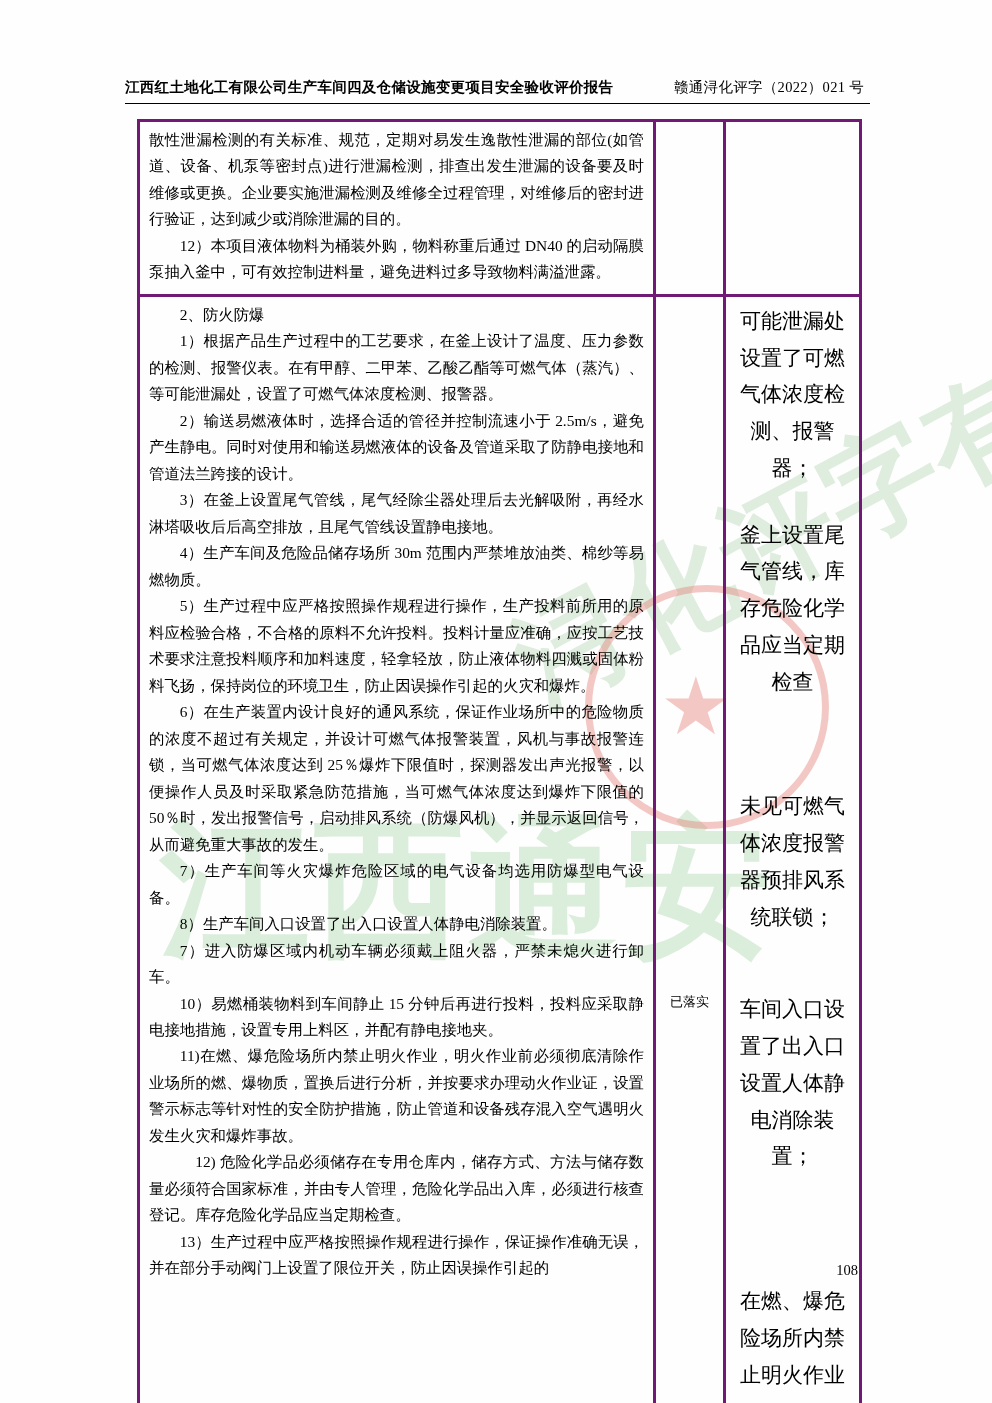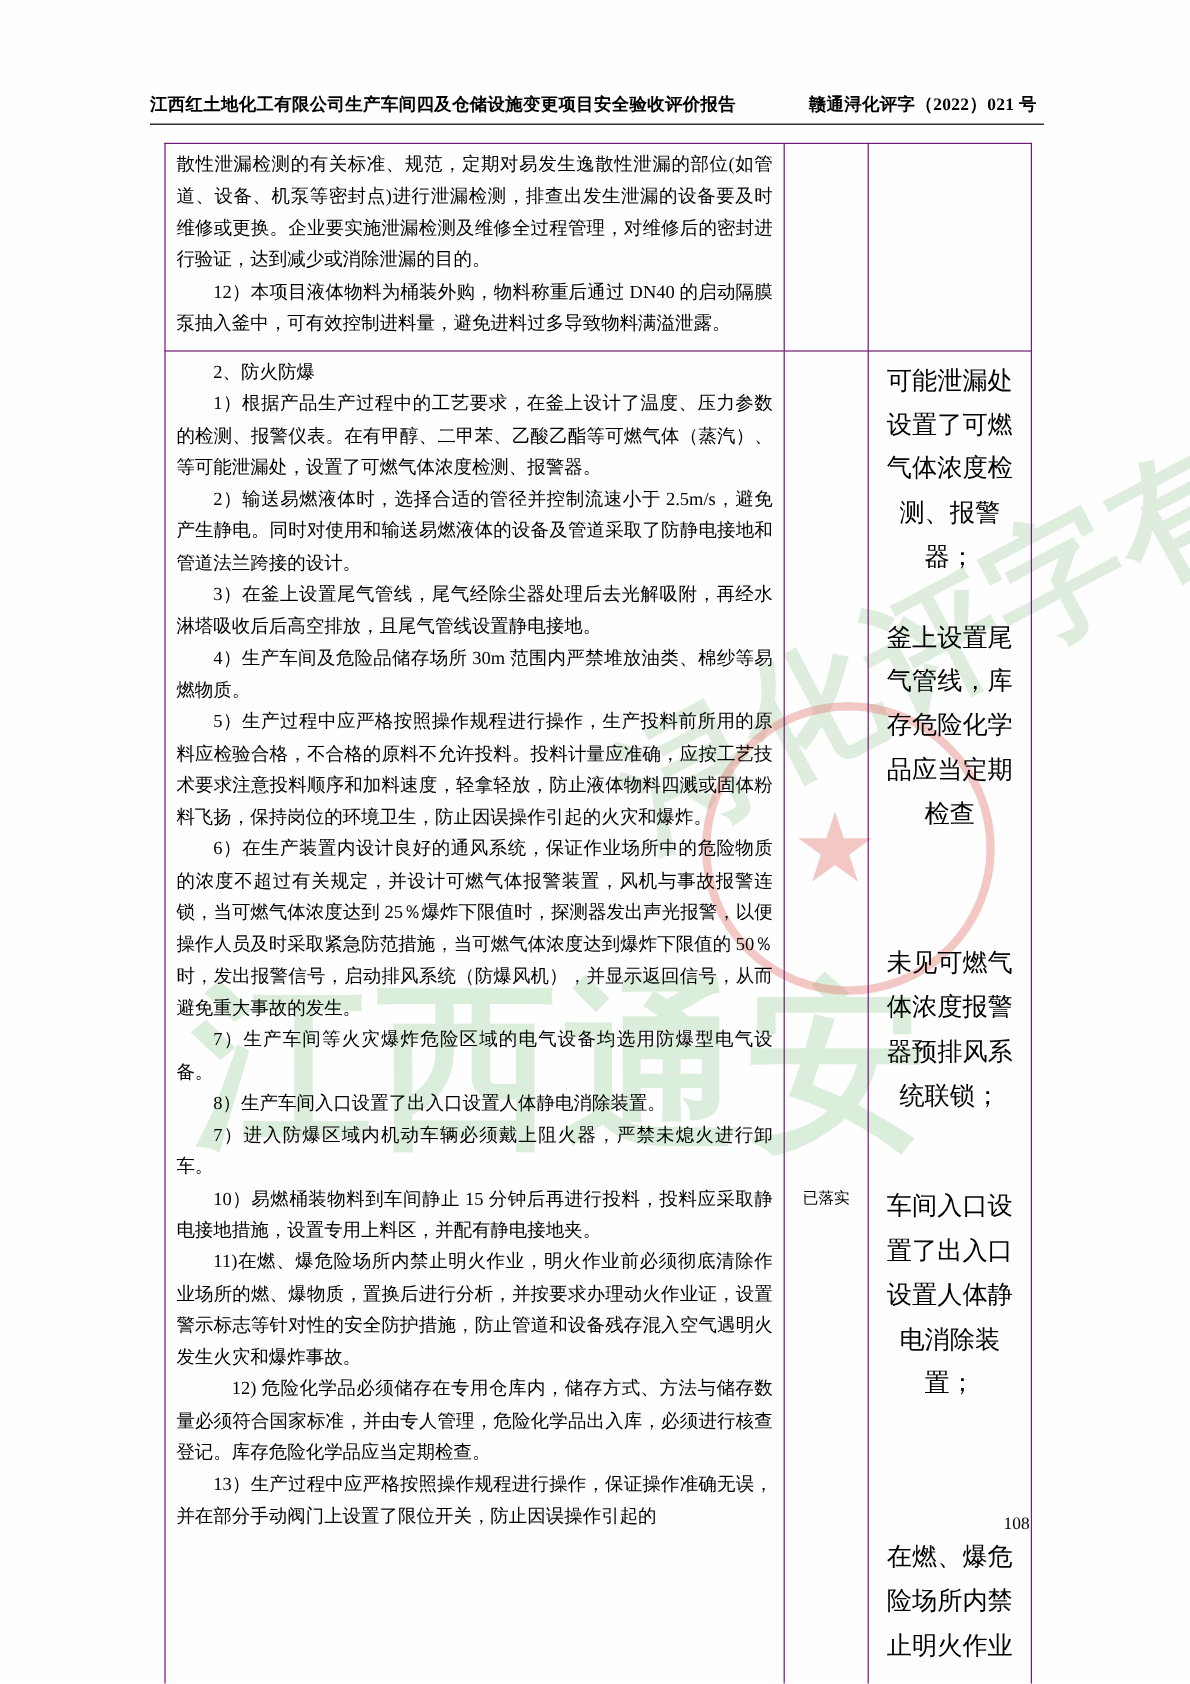--- a/index.html
+++ b/index.html
@@ -84,37 +84,37 @@
     border-bottom: 1.3px solid #000;
     z-index: 10;
   }
   .header-left {
     font-size: 14.5px;
     font-weight: bold;
     letter-spacing: 0.3px;
   }
   .header-right {
     font-size: 14.5px;
-    font-weight: bold;
+    font-weight: normal;
     letter-spacing: 0.3px;
     padding-right: 6px;
   }
 
   
   .tbl {
     position: absolute;
     left: 137px;
     top: 119px;
     width: 722px;
     border-collapse: collapse;
     table-layout: fixed;
     z-index: 8;
   }
   .tbl td {
-    border: 1px solid #701a75;
+    border: 3px solid #701a75;
     vertical-align: top;
     padding: 0;
     background: transparent;
   }
   .col-main { width: 516px; }
   .col-mid  { width: 70px; }
   .col-right{ width: 136px; }
 
   .cell-main {
     padding: 5px 9px 8px 9px;

